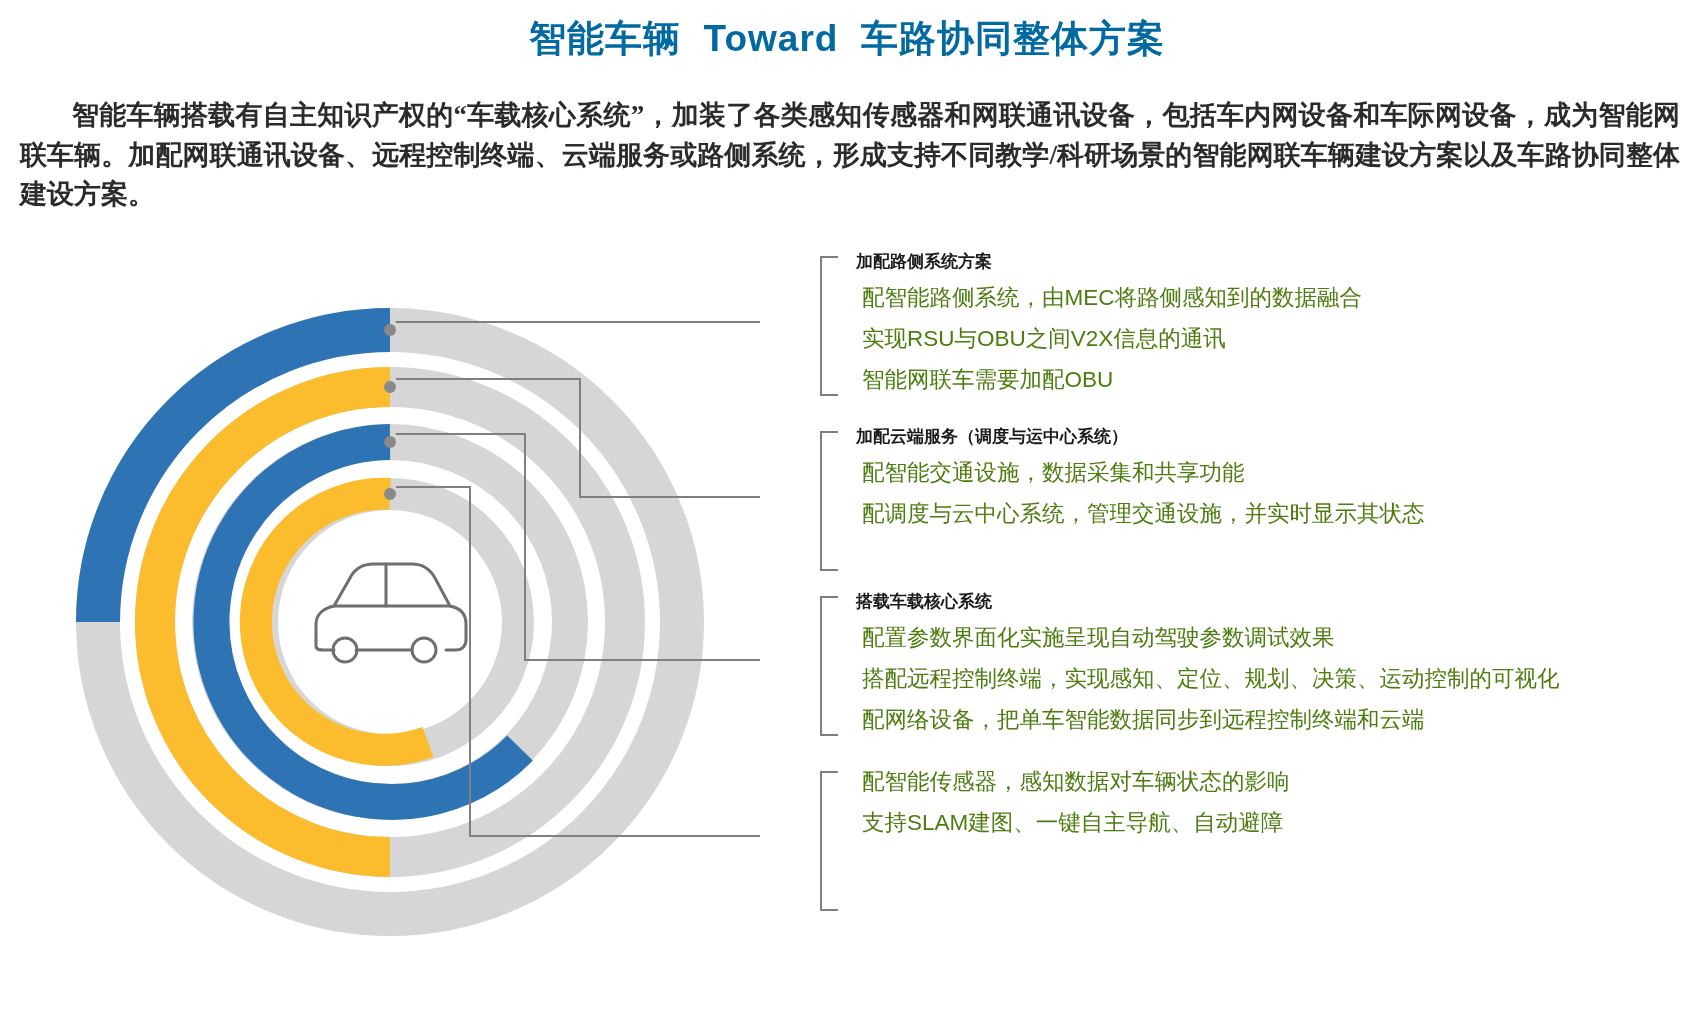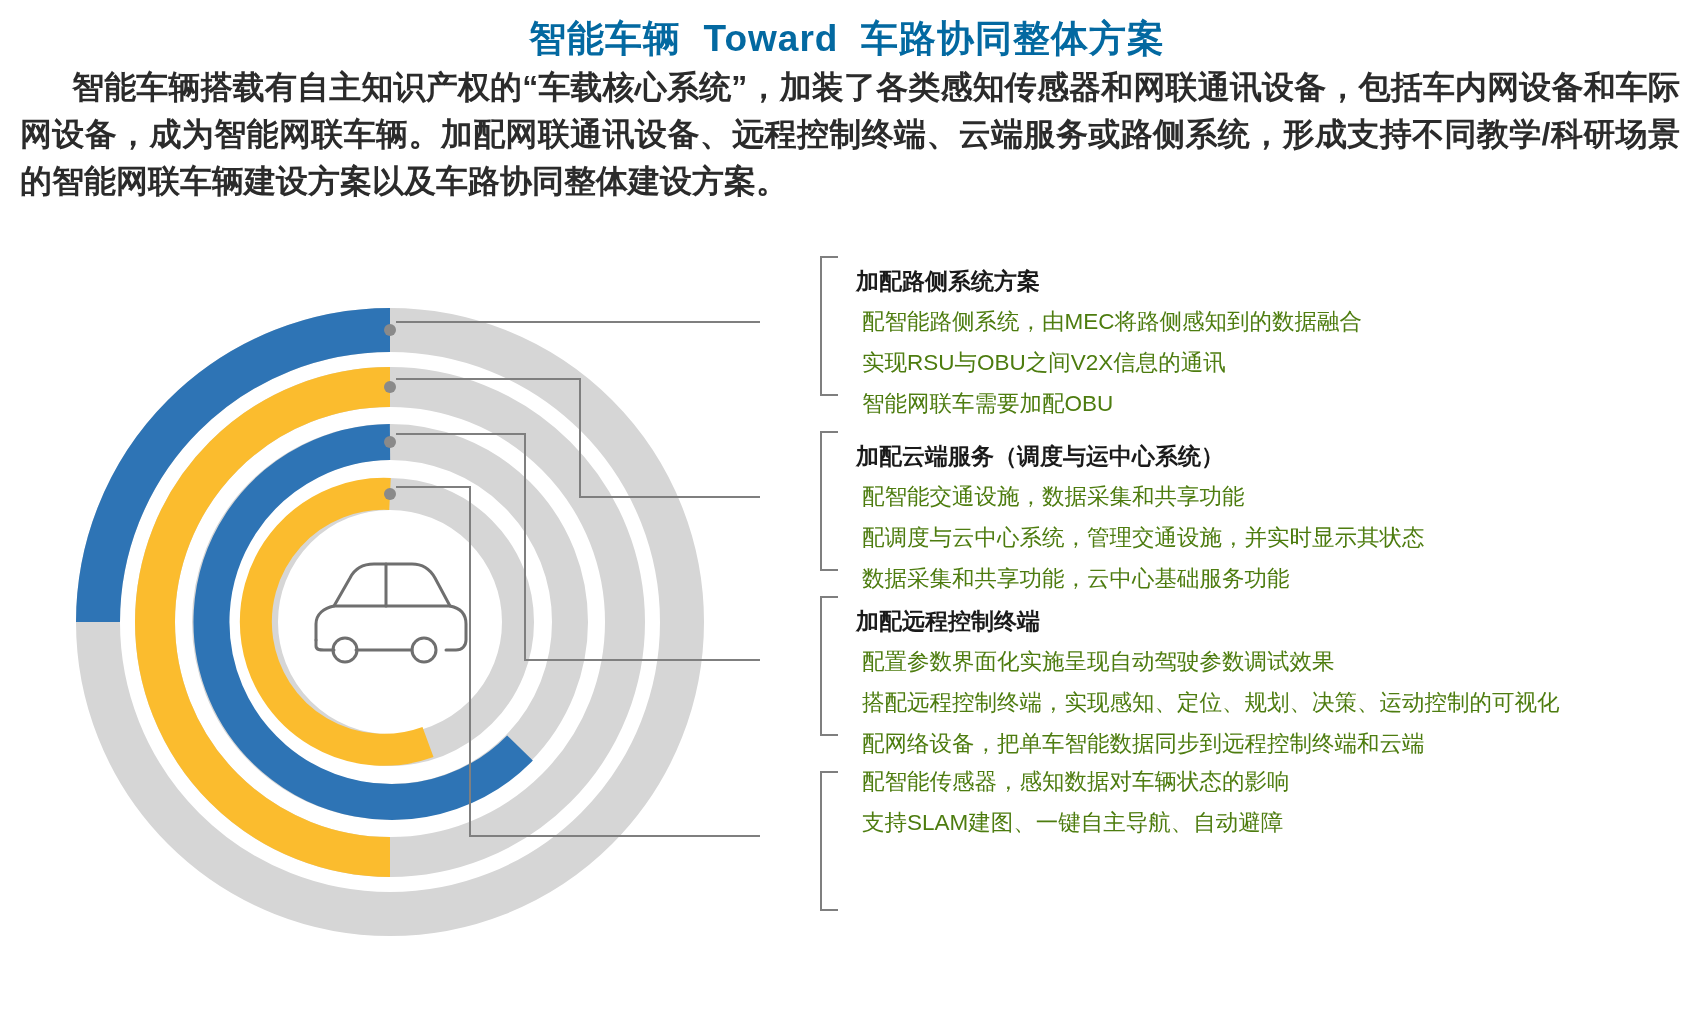--- a/index.html
+++ b/index.html
@@ -25,29 +25,30 @@
     width: 1694px;
     text-align: center;
     font-size: 37px;
     font-weight: bold;
     color: #0369a1;
     letter-spacing: 1px;
     white-space: pre;
   }
   .intro {
     position: absolute;
-    top: 64px;
+    top: 96px;
     left: 20px;
     width: 1660px;
-    font-size: 32px;
+    font-size: 27px;
     font-weight: bold;
     color: #2b2b2b;
     line-height: 1.47;
     text-align: justify;
     text-indent: 52px;
+    font-family: Liberation Serif, serif;
   }
 
   
   .rings {
     position: absolute;
     left: 60px;
     top: 278px;
     width: 660px;
     height: 700px;
   }
@@ -78,22 +79,22 @@
     position: absolute;
     left: 0;
     top: 6px;
     width: 18px;
     border-left: 2px solid #7f7f7f;
     border-top: 2px solid #7f7f7f;
     border-bottom: 2px solid #7f7f7f;
     box-sizing: border-box;
   }
   .block h3 {
-    margin: 16px 0 8px 36px;
-    font-size: 23px;
+    margin: 0 0 8px 36px;
+    font-size: 17px;
     font-weight: bold;
     color: #1a1a1a;
     white-space: nowrap;
   }
   .block .line {
     margin: 0 0 6px 42px;
     font-size: 22.5px;
     color: #4d7c0f;
     line-height: 1.55;
     white-space: nowrap;
@@ -160,26 +161,25 @@
       <p class="line">配智能路侧系统，由MEC将路侧感知到的数据融合</p>
       <p class="line">实现RSU与OBU之间V2X信息的通讯</p>
       <p class="line">智能网联车需要加配OBU</p>
     </div>
 
     <div class="block" style="top:175px;">
       <div class="bracket" style="height:140px;"></div>
       <h3>加配云端服务（调度与运中心系统）</h3>
       <p class="line">配智能交通设施，数据采集和共享功能</p>
       <p class="line">配调度与云中心系统，管理交通设施，并实时显示其状态</p>
-      <p class="line">数据采集和共享功能，云中心基础服务功能</p>
     </div>
 
     <div class="block" style="top:340px;">
       <div class="bracket" style="height:140px;"></div>
-      <h3>加配远程控制终端</h3>
+      <h3>搭载车载核心系统</h3>
       <p class="line">配置参数界面化实施呈现自动驾驶参数调试效果</p>
       <p class="line">搭配远程控制终端，实现感知、定位、规划、决策、运动控制的可视化</p>
       <p class="line">配网络设备，把单车智能数据同步到远程控制终端和云端</p>
     </div>
 
     <div class="block" style="top:515px;">
       <div class="bracket" style="height:140px;"></div>
       <p class="line">配智能传感器，感知数据对车辆状态的影响</p>
       <p class="line">支持SLAM建图、一键自主导航、自动避障</p>
     </div>

